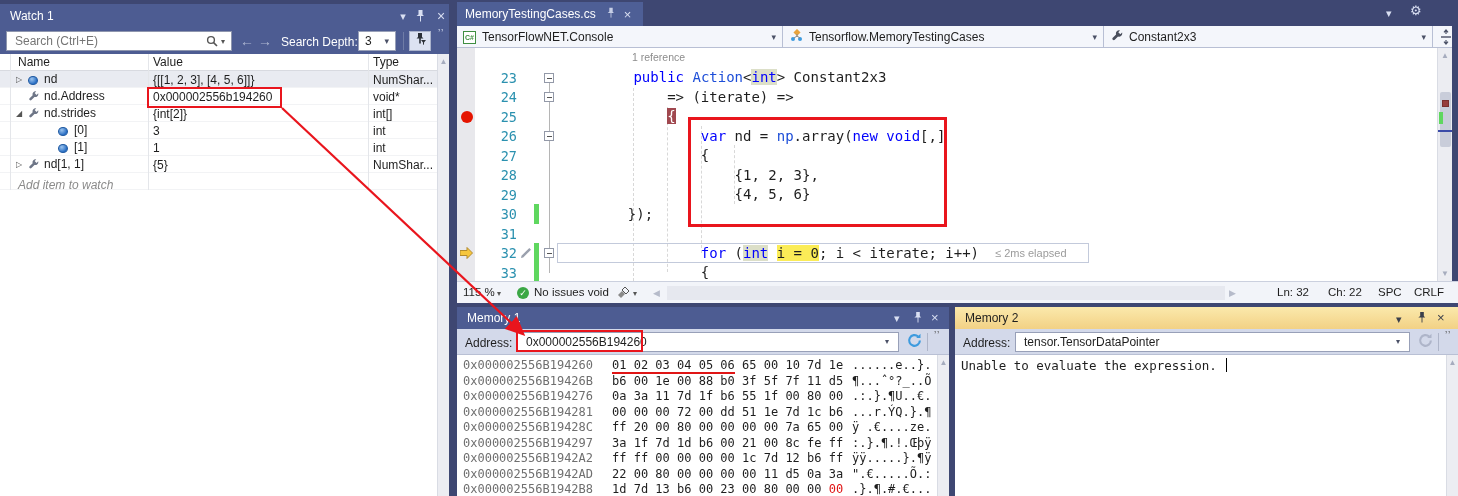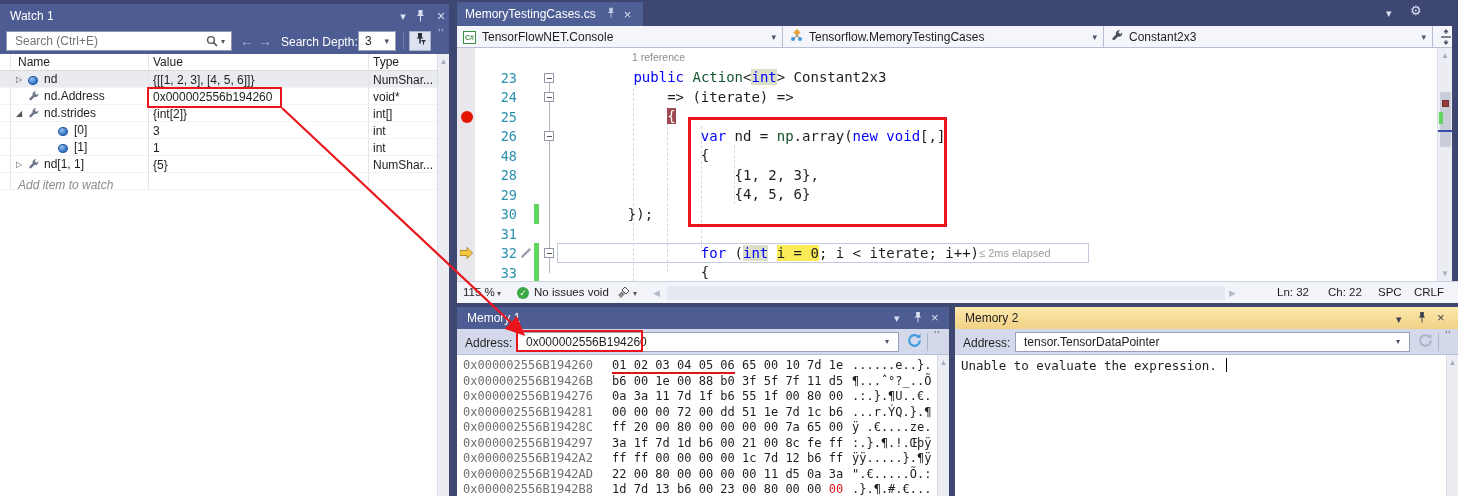--- a/index.html
+++ b/index.html
@@ -29,24 +29,24 @@
   .exp{position:absolute;font-size:8px;color:#555;width:10px;text-align:center}
   .ball{display:inline-block;width:10px;height:9px;border-radius:50%;
         background:radial-gradient(circle at 35% 30%,#9cc4ee,#2a6fc4 70%);border:1px solid #1c57a0}
   .ph-label{font-style:italic;color:#8a8a8a}
   .gridline{position:absolute;background:#E4E6EA;width:1px}
   
   .cline{position:absolute;left:0;width:980px;height:19.5px;display:flex;align-items:center;padding-left:109px}
   .codetext{white-space:pre;font-family:"DejaVu Sans Mono",monospace;font-size:14px;position:relative;z-index:2}
   .lnum{position:absolute;left:14px;top:2px;width:46px;text-align:right;color:#2B91AF;
         font-family:"DejaVu Sans Mono",monospace;font-size:13.5px;z-index:2}
-  .t-kw{color:#0100fd}.t-ty{color:#14532d}.t-pl{color:#1e1e1e}
+  .t-kw{color:#0100fd}.t-ty{color:#1d4ed8}.t-pl{color:#1e1e1e}
   .t-bp{background:#A0484F;color:#fff}
   .t-hl{background:#DCDFC8}.t-yel{background:#FBEC57}
-  .perftip{font-size:11px;color:#9B9B9B;z-index:2}
+  .perftip{margin-left:16px;font-size:11px;color:#9B9B9B;z-index:2}
   .curbox{position:absolute;left:100px;top:0;width:532px;height:20px;border:1px solid #C3CADB;z-index:1}
   .chgbar{position:absolute;left:77px;top:0;width:5px;height:20px;background:#5FD75F;z-index:2}
   .foldbox{position:absolute;left:87px;top:5px;width:10px;height:10px;background:#fff;border:1px solid #9399A8;z-index:3}
   .foldbox i{position:absolute;left:2px;top:4px;width:5px;height:1px;background:#555}
   .bpdot{position:absolute;left:4px;top:4px;width:12px;height:12px;border-radius:50%;background:#E51400;z-index:3}
   .guide{position:absolute;border-left:1px dashed #D8D8D8;width:1px;z-index:0}
   
   .mrow{position:absolute;left:0;height:15.5px;font-family:"DejaVu Sans Mono",monospace;font-size:12px;white-space:pre}
   .maddr{position:absolute;left:6px;color:#6F6F6F}
   .mhex{position:absolute;left:155px;color:#1e1e1e}
@@ -250,21 +250,21 @@
           <span class="codetext"><span class="t-pl">            </span><span class="t-bp">{</span></span>
         </div>
         <div class="cline" style="top: 78px;">
           <span class="lnum">26</span>
           <div class="foldbox">
             <i></i>
           </div>
           <span class="codetext"><span class="t-pl">                </span><span class="t-kw">var</span><span class="t-pl"> nd = </span><span class="t-ty">np</span><span class="t-pl">.array(</span><span class="t-kw">new</span><span class="t-pl"> </span><span class="t-kw">void</span><span class="t-pl">[,]</span></span>
         </div>
         <div class="cline" style="top: 97.5px;">
-          <span class="lnum">48</span>
+          <span class="lnum">27</span>
           <span class="codetext"><span class="t-pl">                {</span></span>
         </div>
         <div class="cline" style="top: 117px;">
           <span class="lnum">28</span>
           <span class="codetext"><span class="t-pl">                    {1, 2, 3},</span></span>
         </div>
         <div class="cline" style="top: 136.5px;">
           <span class="lnum">29</span>
           <span class="codetext"><span class="t-pl">                    {4, 5, 6}</span></span>
         </div>

